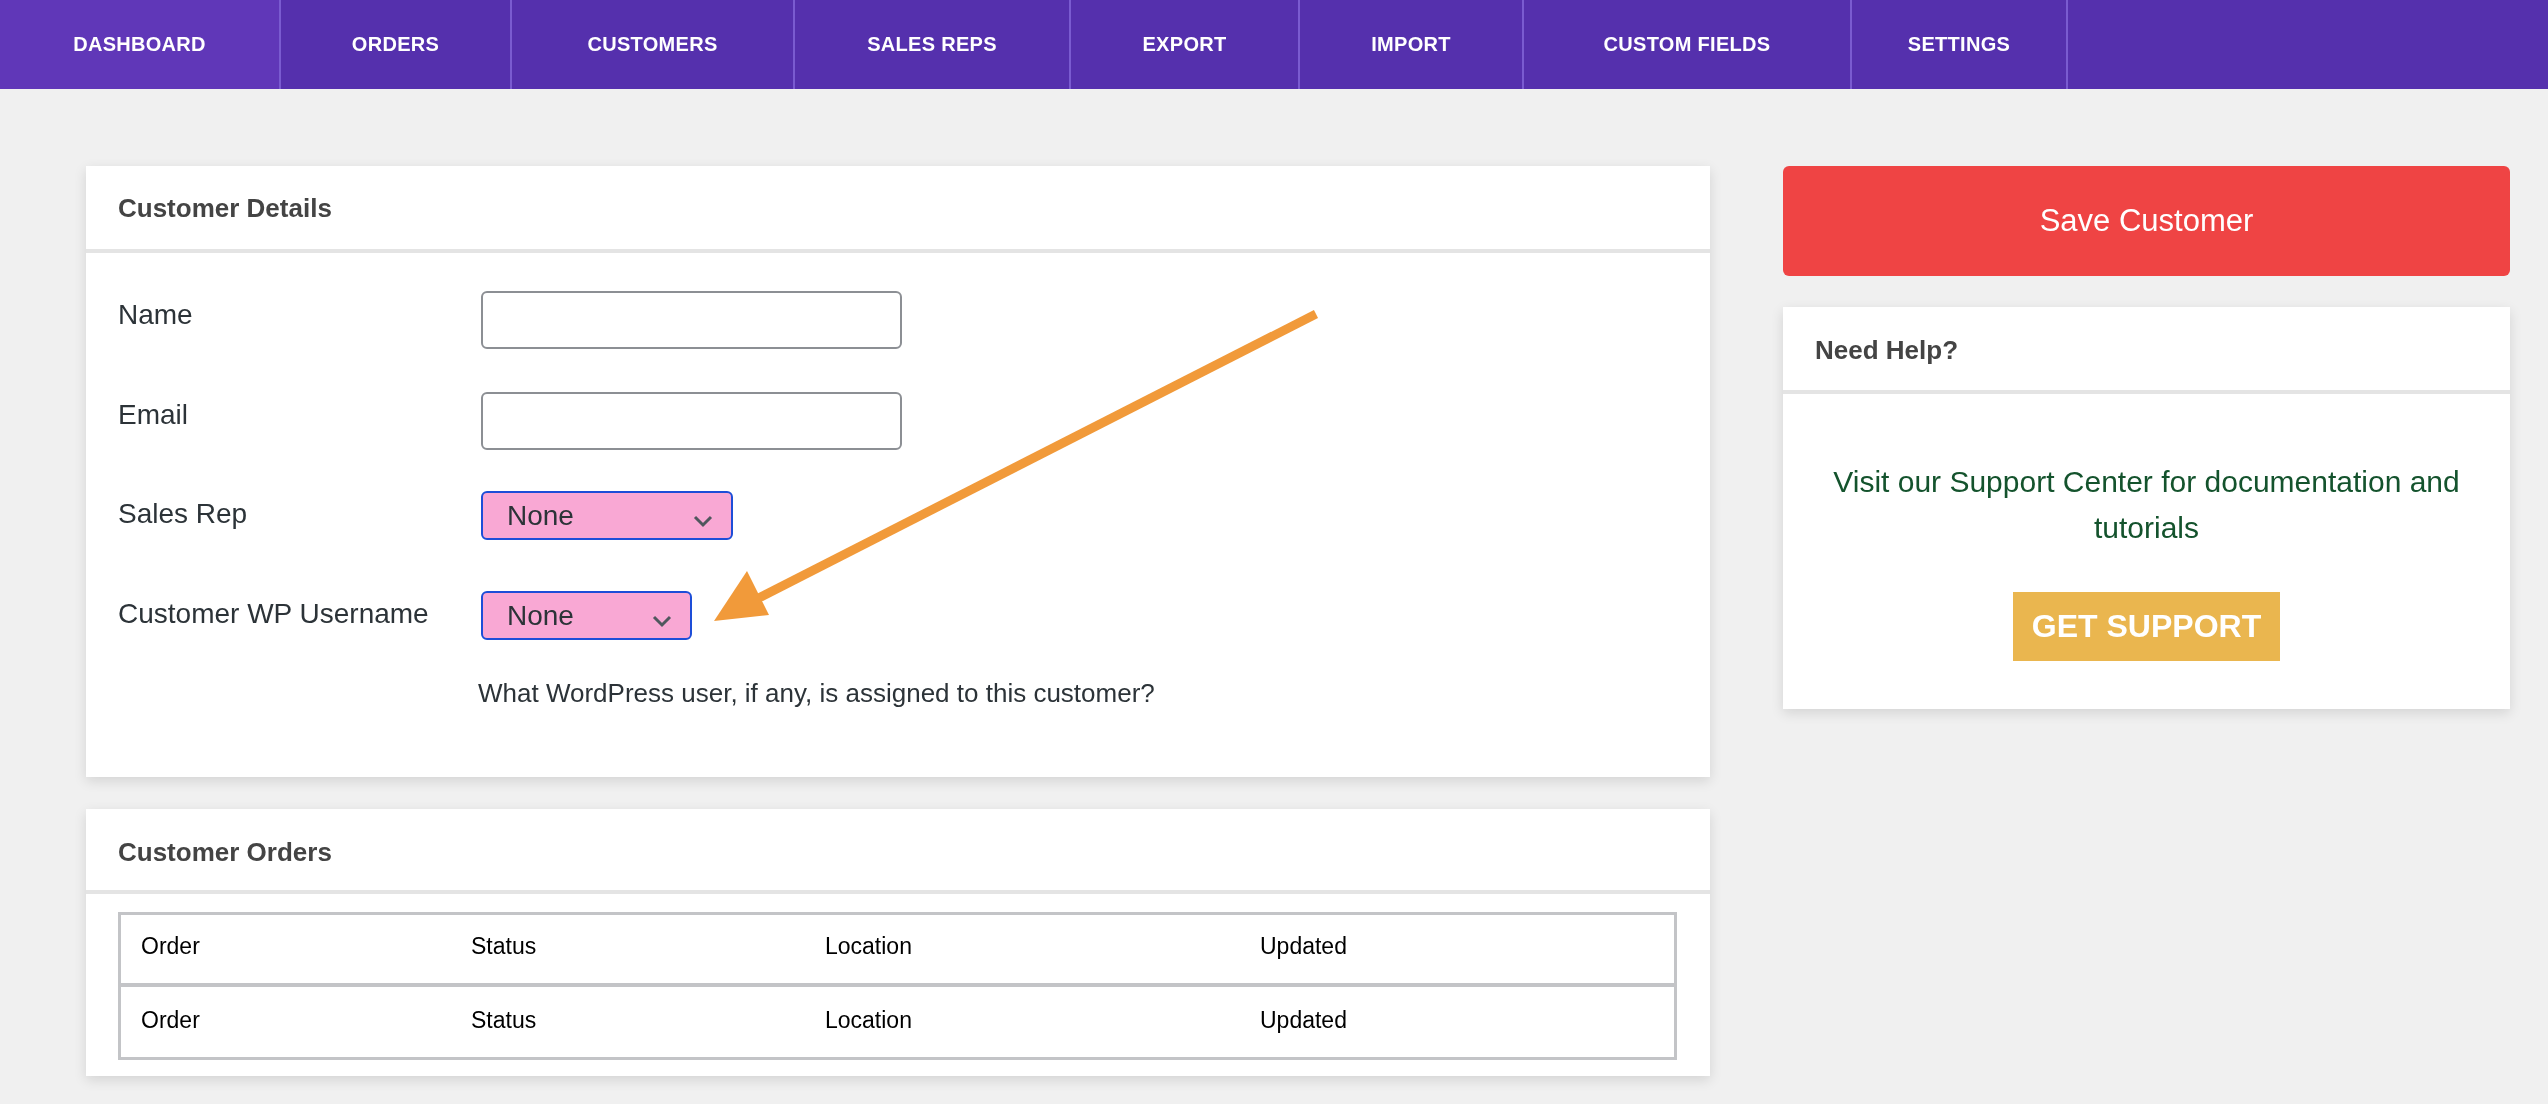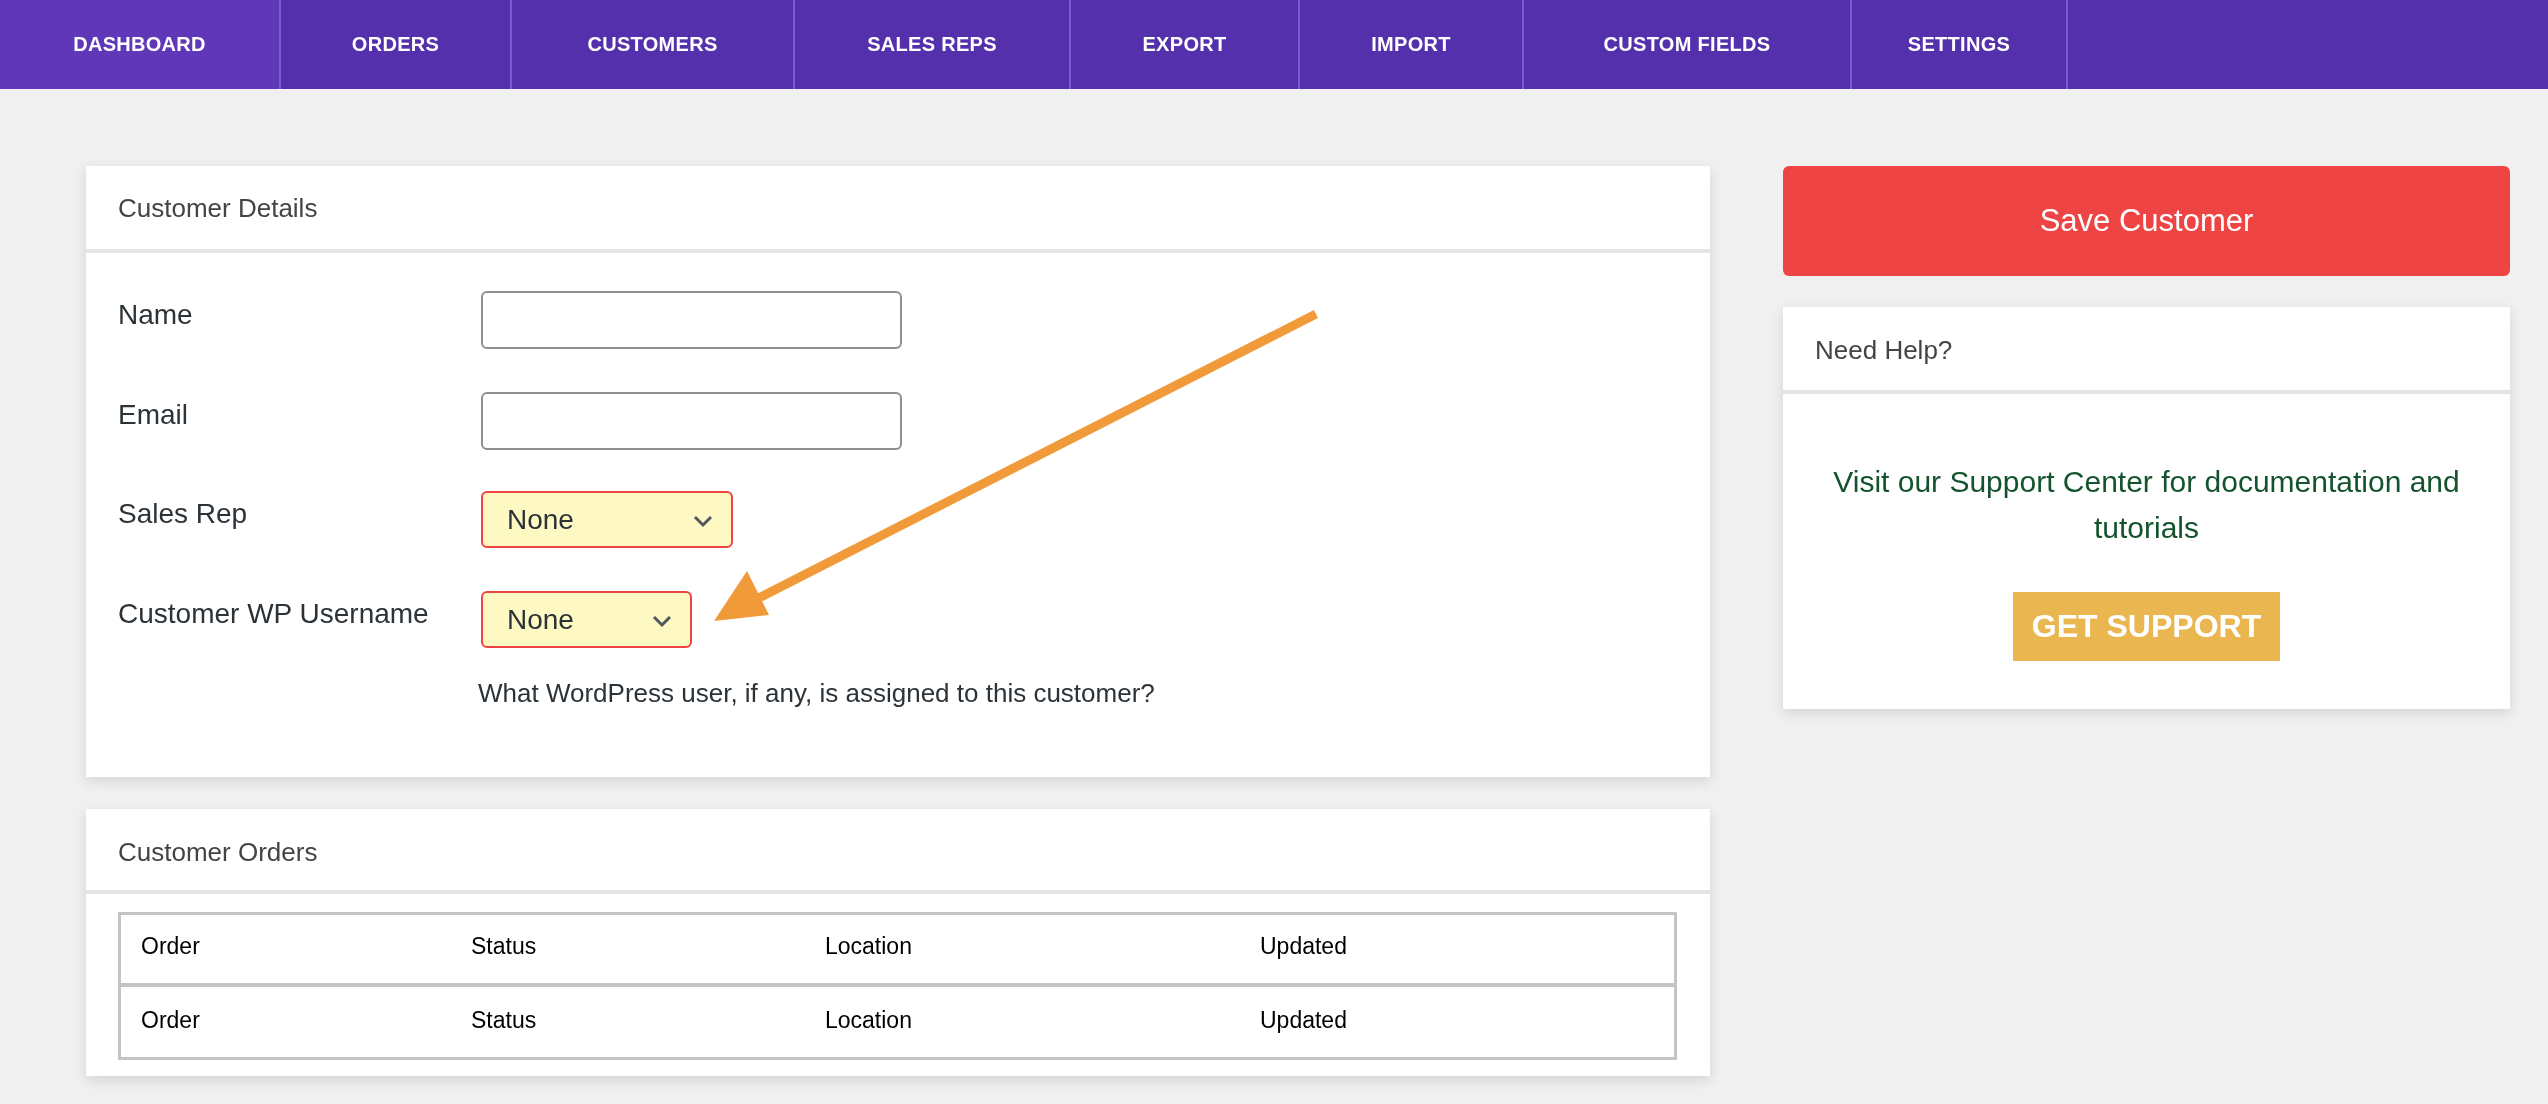--- a/index.html
+++ b/index.html
@@ -37,38 +37,38 @@
   
   .card {
     position: absolute; background: #ffffff;
     box-shadow: 0 4px 12px rgba(0,0,0,0.12);
   }
   .card-header {
     position: absolute; left: 0; right: 0; top: 0;
     border-bottom: 4px solid #e4e4e4;
   }
   .card-title {
-    position: absolute; font-weight: normal; font-size: 26px; color: #444444;
+    position: absolute; font-weight: bold; font-size: 26px; color: #444444;
   }
 
   #details { left: 86px; top: 166px; width: 1624px; height: 611px; }
   #details .card-header { height: 87px; }
   #details .card-title { left: 32px; top: 27px; }
 
   .field-label {
     position: absolute; left: 32px; font-size: 28px; color: #2c3338;
   }
   .text-input {
     position: absolute; left: 395px; width: 421px; height: 58px;
     border: 2px solid #8c8f94; border-radius: 6px; background: #fff;
     font-size: 26px; padding: 0 14px; font-family: "Liberation Sans", sans-serif;
   }
   .select {
-    position: absolute; left: 395px; height: 57px;
-    border: 2px solid #ef4444; border-radius: 6px; background: #fef9c3;
+    position: absolute; left: 395px; height: 49px;
+    border: 2px solid #1d4ed8; border-radius: 6px; background: #f9a8d4;
     display: flex; align-items: center; padding-left: 24px;
     font-size: 28px; color: #2c3338; cursor: pointer;
   }
   .select .chev {
     position: absolute; right: 16px; top: 16px; width: 24px; height: 24px;
   }
   .help-text {
     position: absolute; left: 392px; top: 512px; font-size: 26px; color: #2c3338;
   }
 

